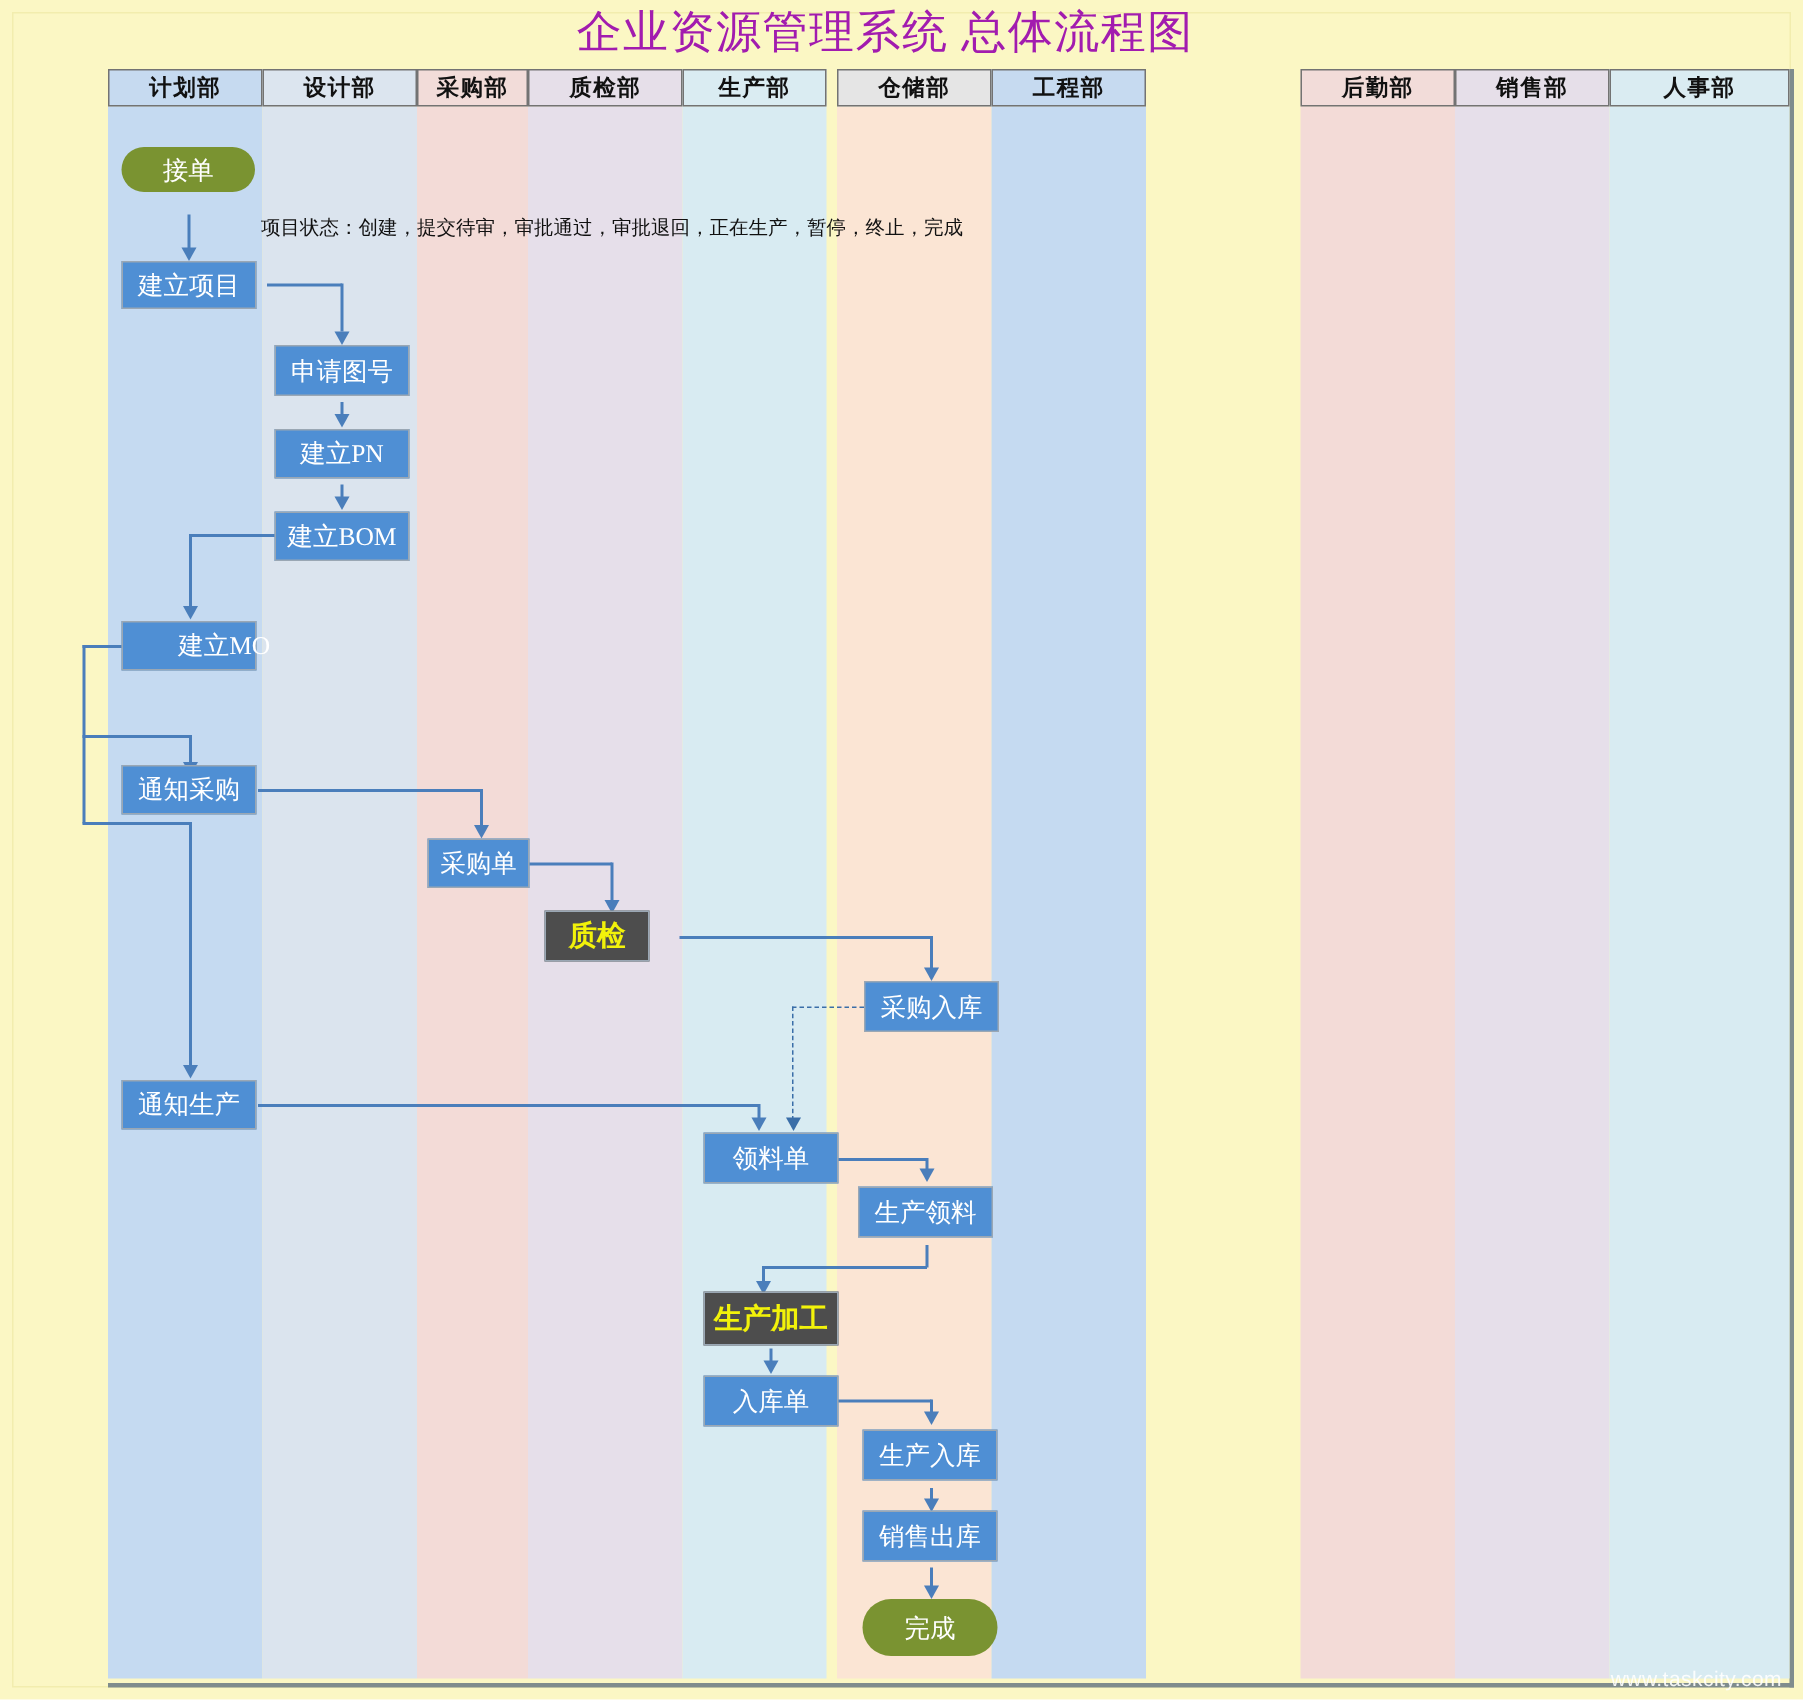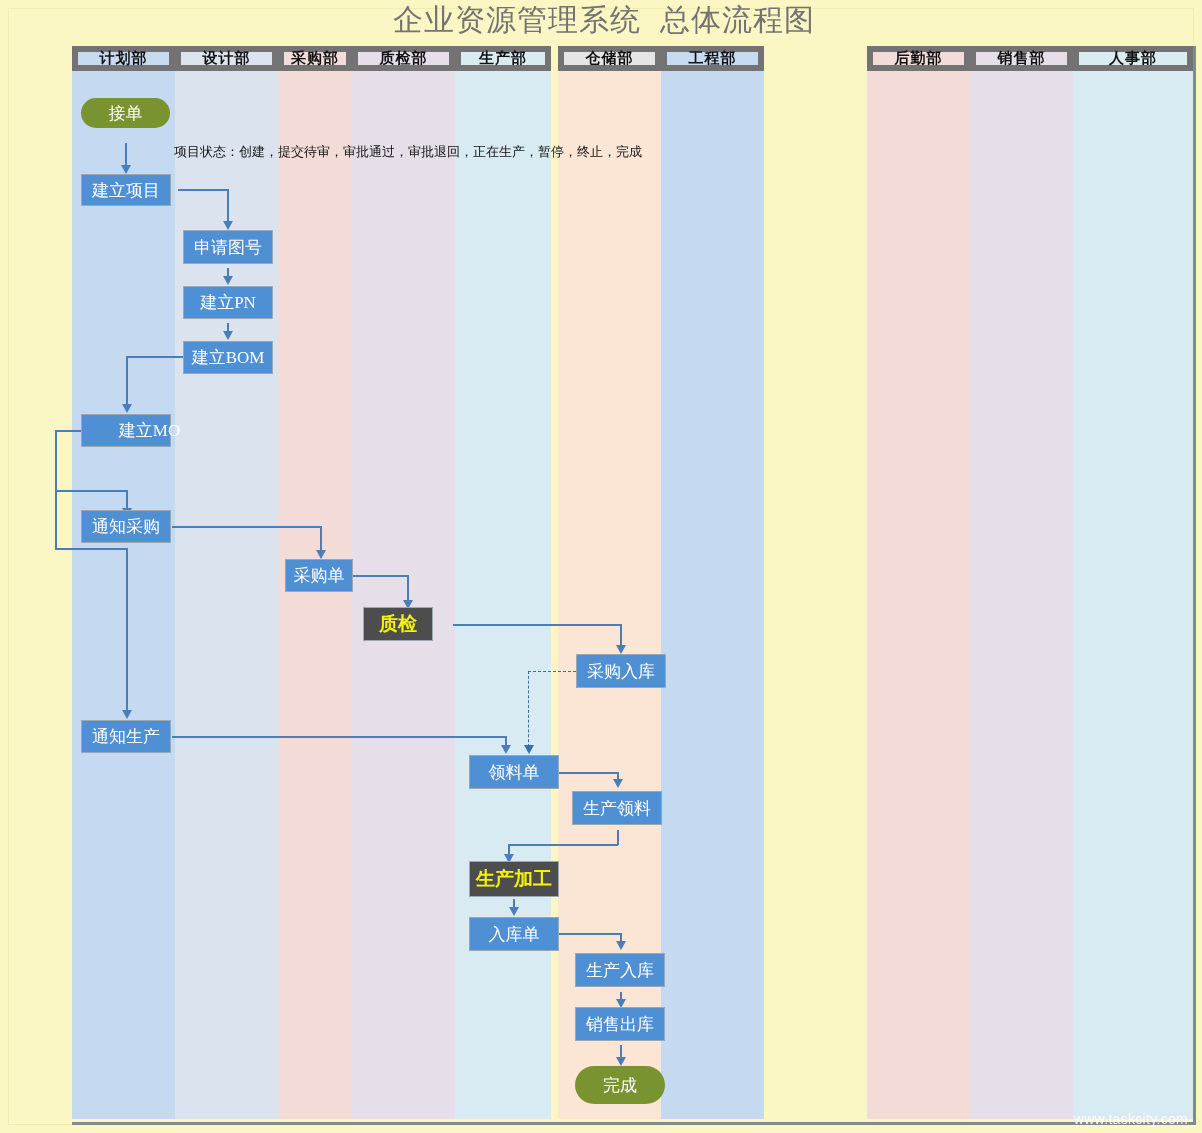--- a/index.html
+++ b/index.html
@@ -20,27 +20,27 @@
     content: "";
     position: absolute;
     left: 8px; top: 8px; right: 8px; bottom: 8px;
     border: 1px solid #f2edae;
     pointer-events: none;
   }
 
   
   #title {
     position: absolute;
-    left: 14px; top: 2px;
+    left: 0; top: 2px;
     width: 1180px;
     text-align: center;
-    font-family: Liberation Mono, monospace;
+    font-family: Liberation Serif, serif;
     font-size: 30px;
     line-height: 40px;
-    color: #737373;
+    color: #a21caf;
     white-space: nowrap;
     letter-spacing: 1px;
   }
 
   
   #lanes {
     position: absolute;
     left: 72px; top: 46px;
     width: 1124px;
     height: 1079px;
@@ -53,21 +53,21 @@
   }
   .lane-band {
     position: absolute;
     left: 0; right: 0;
     top: 25px; bottom: 0;
   }
   .lane-head {
     position: absolute;
     left: 0; right: 0; top: 0;
     height: 25px;
-    border: 6px solid #737373;
+    border: 1px solid #737373;
     display: flex;
     align-items: center;
     justify-content: center;
     font-family: Liberation Sans, sans-serif;
     font-size: 15px;
     font-weight: bold;
     color: #111;
     letter-spacing: 1px;
   }
 

